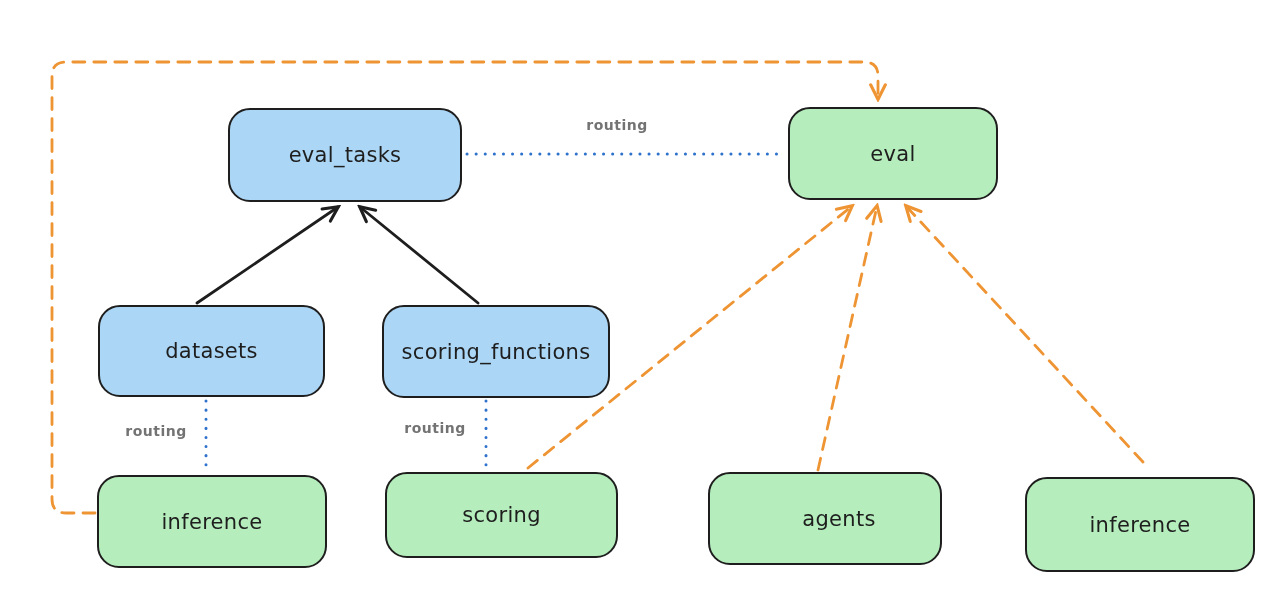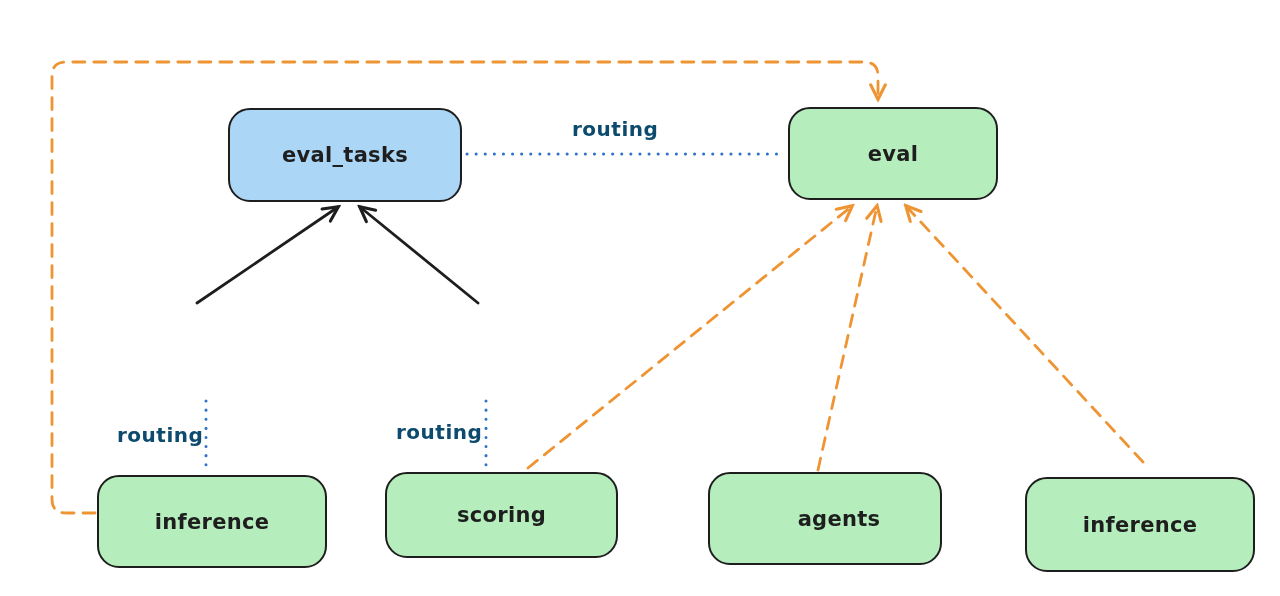--- a/index.html
+++ b/index.html
@@ -19,37 +19,37 @@
   }
   .node {
     position: absolute;
     z-index: 2;
     border: 2.5px solid #1e1e1e;
     border-radius: 22px;
     display: flex;
     align-items: center;
     justify-content: center;
     box-sizing: border-box;
-    font-weight: bold;
   }
   .node-blue  { background: #abd6f5; }
   .node-green { background: #b5eebc; }
   .node-label {
     color: #1e1e1e;
     font-size: 21px;
     letter-spacing: 0.3px;
     white-space: nowrap;
   }
   .routing-label {
     position: absolute;
     z-index: 3;
-    color: #0c4a6e;
-    font-size: 20px;
+    color: #737373;
+    font-size: 14px;
     font-weight: bold;
     letter-spacing: 0.5px;
+    text-align: center;
     white-space: nowrap;
   }
   
   #node-eval-tasks        { left: 228px; top: 108px; width: 234px; height: 94px; }
   #node-eval              { left: 788px; top: 107px; width: 210px; height: 93px; }
   #node-datasets          { left:  98px; top: 305px; width: 227px; height: 92px; }
   #node-scoring-functions { left: 382px; top: 305px; width: 228px; height: 93px; }
   #node-datasetio         { left:  97px; top: 475px; width: 230px; height: 93px; }
   #node-scoring           { left: 385px; top: 472px; width: 233px; height: 86px; }
   #node-agents            { left: 708px; top: 472px; width: 234px; height: 93px; padding-left: 28px; }
@@ -87,21 +87,27 @@
   </svg>
 
   <div class="node node-blue" id="node-eval-tasks">
     <span class="node-label">eval_tasks</span>
   </div>
 
   <div class="node node-green" id="node-eval">
     <span class="node-label">eval</span>
   </div>
 
+  <div class="node node-blue" id="node-datasets">
+    <span class="node-label">datasets</span>
+  </div>
 
+  <div class="node node-blue" id="node-scoring-functions">
+    <span class="node-label">scoring_functions</span>
+  </div>
 
   <div class="node node-green" id="node-datasetio">
     <span class="node-label">inference</span>
   </div>
 
   <div class="node node-green" id="node-scoring">
     <span class="node-label">scoring</span>
   </div>
 
   <div class="node node-green" id="node-agents">

